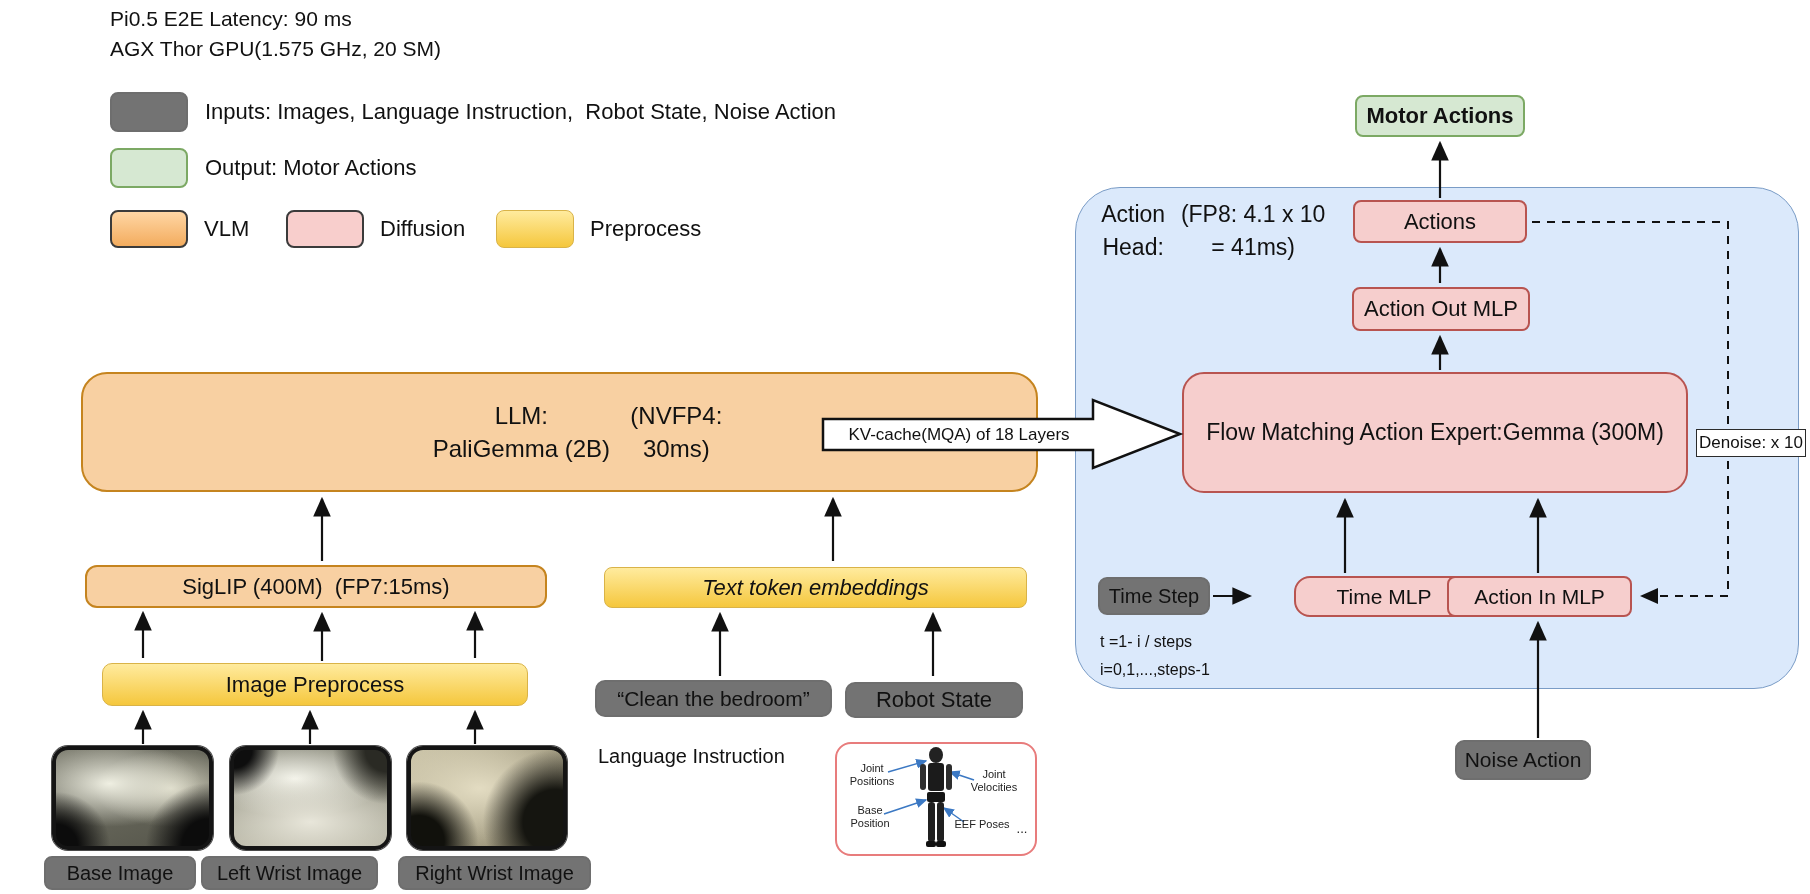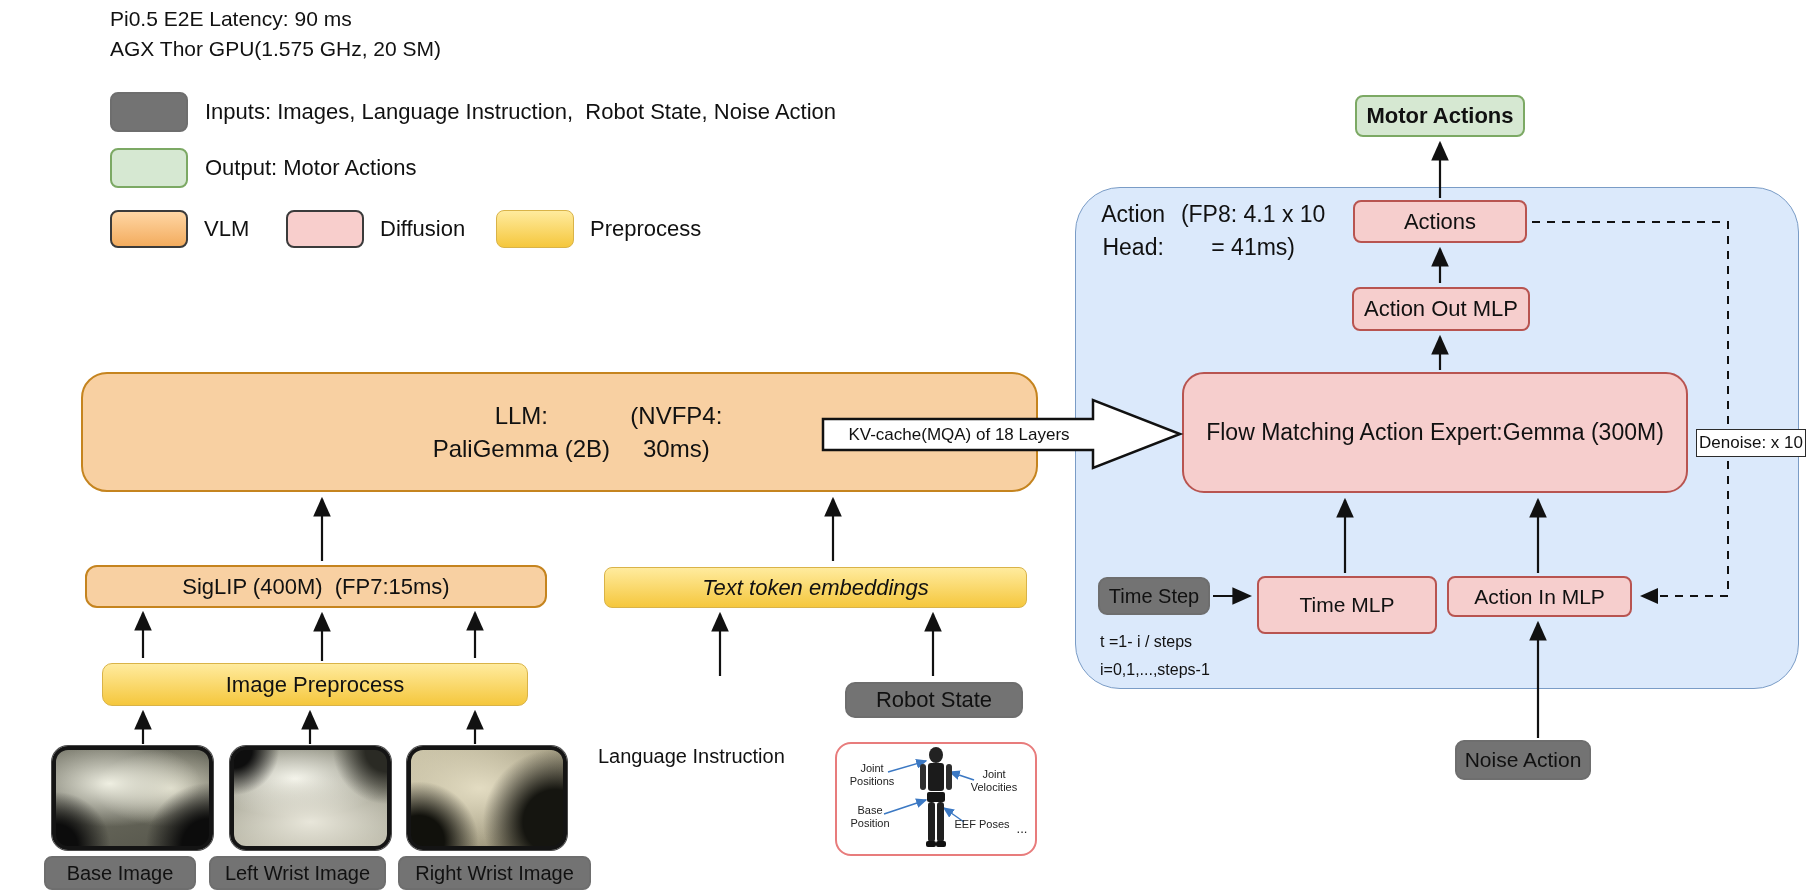--- a/index.html
+++ b/index.html
@@ -89,21 +89,21 @@
 
   <div class="box pink" style="left:1352px;top:287px;width:178px;height:44px;border-radius:8px;font-size:22px;">Action Out MLP</div>
 
   <div class="box pink two-line" style="left:1182px;top:372px;width:506px;height:121px;border-radius:22px;font-size:23px;line-height:33px;">
     <div>Flow Matching Action Expert:</div>
     <div>Gemma (300M)</div>
   </div>
 
   <div class="box whitebox" style="left:1098px;top:577px;width:112px;height:38px;border-radius:9px;font-size:20px;">Time Step</div>
 
-  <div class="box pink" style="left:1257px;top:576px;width:180px;height:58px;border-radius:8px;font-size:21px;">Time MLP</div>
+  <div class="box pink" style="left:1294px;top:576px;width:180px;height:41px;border-radius:16px;font-size:21px;">Time MLP</div>
 
   <div class="box pink" style="left:1447px;top:576px;width:185px;height:41px;border-radius:8px;font-size:21px;">Action In MLP</div>
 
   <div class="txt" style="left:1100px;top:628px;font-size:16px;line-height:28px;">
     <div>t =1- i / steps</div>
     <div>i=0,1,...,steps-1</div>
   </div>
 
   <div class="box overlabel" style="left:1696px;top:429px;width:110px;height:28px;background:#fff;border:1px solid #2b2b2b;font-size:17px;">Denoise: x 10</div>
 
@@ -113,25 +113,26 @@
     <span class="keep-ws">SigLIP (400M)  (FP7:15ms)</span>
   </div>
 
   <div class="box yellow" style="left:102px;top:663px;width:426px;height:43px;border-radius:10px;font-size:22px;">Image Preprocess</div>
 
   <div class="cam" id="cam1" style="left:52px;top:746px;width:153px;height:96px;"></div>
   <div class="cam" id="cam2" style="left:230px;top:746px;width:153px;height:96px;"></div>
   <div class="cam" id="cam3" style="left:407px;top:746px;width:152px;height:96px;"></div>
 
   <div class="box whitebox" style="left:44px;top:856px;width:152px;height:34px;border-radius:8px;font-size:20px;">Base Image</div>
-  <div class="box whitebox" style="left:209px;top:856px;width:177px;height:34px;border-radius:8px;font-size:20px;">Left Wrist Image</div>
+  <div class="box whitebox" style="left:201px;top:856px;width:177px;height:34px;border-radius:8px;font-size:20px;">Left Wrist Image</div>
   <div class="box whitebox" style="left:398px;top:856px;width:193px;height:34px;border-radius:8px;font-size:20px;">Right Wrist Image</div>
 
   <div class="box yellow" style="left:604px;top:567px;width:423px;height:41px;border-radius:8px;font-size:22px;font-style:italic;">Text token embeddings</div>
 
+  <div class="box whitebox" style="left:595px;top:680px;width:237px;height:37px;border-radius:10px;font-size:21px;">“Clean the bedroom”</div>
 
   <div class="txt" style="left:598px;top:724px;font-size:20px;margin-top:21px;">Language Instruction</div>
 
   <div class="box whitebox" style="left:845px;top:682px;width:178px;height:36px;border-radius:10px;font-size:22px;">Robot State</div>
 
   <div class="box" style="left:835px;top:742px;width:202px;height:114px;background:#fff;border:2px solid #e87c7c;border-radius:16px;"></div>
 
   <div class="abs" style="left:905px;top:746px;width:62px;height:106px;z-index:4;">
     <svg width="62" height="106" viewBox="0 0 62 106" xmlns="http://www.w3.org/2000/svg">
       <ellipse cx="31" cy="9" rx="7" ry="8" fill="#222"></ellipse>

